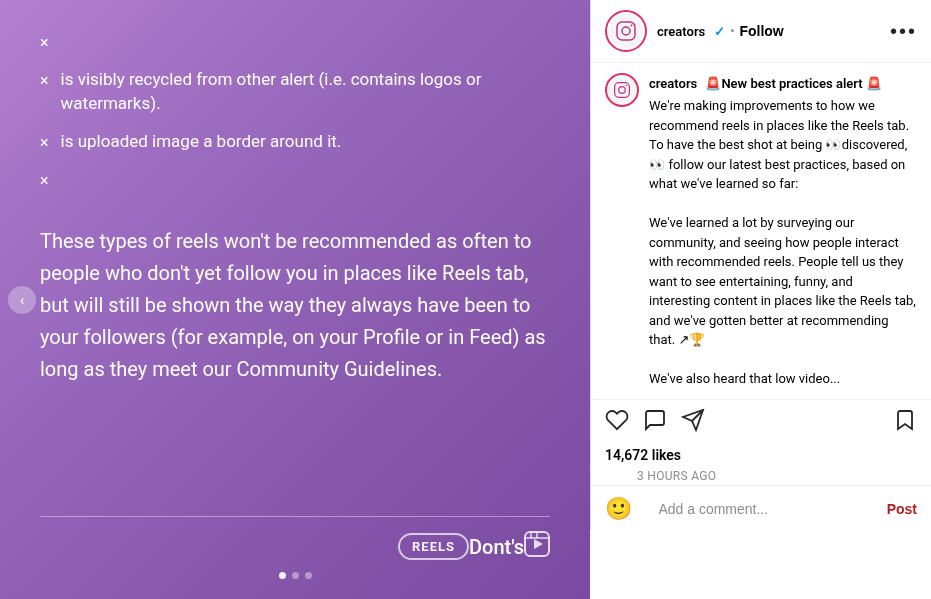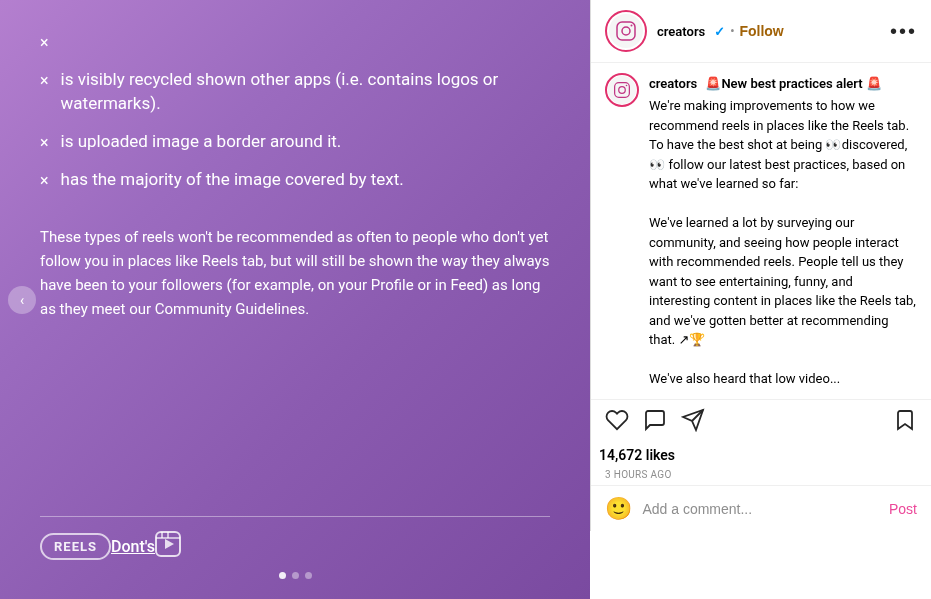--- a/index.html
+++ b/index.html
@@ -51,21 +51,21 @@
 
     .x-mark {
       font-size: 16px;
       margin-right: 12px;
       margin-top: 2px;
       flex-shrink: 0;
       color: white;
     }
 
     .reel-description {
-      font-size: 15px;
+      font-size: 20px;
       color: white;
       line-height: 1.6;
       margin-bottom: 24px;
     }
 
     .nav-arrow {
       position: absolute;
       left: 8px;
       top: 50%;
       transform: translateY(-50%);
@@ -87,38 +87,37 @@
 
     .divider {
       height: 1px;
       background: rgba(255,255,255,0.4);
       margin-bottom: 14px;
     }
 
     .bottom-bar {
       display: flex;
       align-items: center;
-      justify-content: flex-start;
+      justify-content: flex-end;
     }
 
     .reels-badge {
       border: 2px solid rgba(255,255,255,0.7);
       border-radius: 20px;
       padding: 4px 12px;
       font-size: 13px;
       font-weight: 700;
       color: rgba(255,255,255,0.9);
       letter-spacing: 1px;
     }
 
     .bottom-label {
-      font-size: 16px;
+      font-size: 20px;
       font-weight: 500;
       color: white;
-      text-decoration: underline;
     }
 
     .reel-icon {
       font-size: 22px;
       color: rgba(255,255,255,0.8);
     }
 
     .dots {
       display: flex;
       justify-content: center;
@@ -194,21 +193,21 @@
       color: #0095f6;
       font-size: 13px;
     }
 
     .dot-sep {
       color: #8e8e8e;
       font-size: 12px;
     }
 
     .follow-btn {
-      color: #a16207;
+      color: #000000;
       font-size: 14px;
       font-weight: 600;
       cursor: pointer;
       background: none;
       border: none;
     }
 
     .more-btn {
       font-size: 20px;
       color: #262626;
@@ -286,31 +285,32 @@
     }
 
     .bookmark-icon {
       margin-left: auto;
       font-size: 22px;
       cursor: pointer;
       color: #262626;
     }
 
     .likes-row {
-      padding: 2px 8px 4px;
+      padding: 2px 14px 4px;
       font-size: 14px;
       font-weight: 600;
     }
 
     .time-row {
       padding: 2px 14px 8px;
-      font-size: 10px;
+      font-size: 12px;
       color: #8e8e8e;
       text-transform: uppercase;
       letter-spacing: 0.3px;
+      margin-left: 32px;
     }
 
     
     .comment-row {
       display: flex;
       align-items: center;
       padding: 10px 14px;
       border-top: 1px solid #efefef;
       margin-top: auto;
       gap: 10px;
@@ -321,30 +321,31 @@
       cursor: pointer;
     }
 
     .comment-input {
       flex: 1;
       border: none;
       outline: none;
       font-size: 14px;
       color: #ef4444;
       background: transparent;
+      margin-left: 16px;
     }
 
     .comment-input::placeholder {
       color: #8e8e8e;
     }
 
     .post-btn {
-      color: #ec4899;
-      font-size: 14px;
-      font-weight: 400;
+      color: #b91c1c;
+      font-size: 14px;
+      font-weight: 700;
       cursor: pointer;
       background: none;
       border: none;
     }
 
     .scroll-content {
       flex: 1;
       overflow-y: auto;
       padding: 0;
     }
@@ -359,29 +360,28 @@
 <div class="left-panel">
   <div class="nav-arrow">‹</div>
 
 
   <ul class="reel-list">
     <li>
       <span class="x-mark">×</span>
     </li>
     <li>
       <span class="x-mark">×</span>
-      <span>is visibly recycled shown other apps (i.e. contains logos or watermarks).</span>
+      <span>is visibly recycled from other alert (i.e. contains logos or watermarks).</span>
     </li>
     <li>
       <span class="x-mark">×</span>
       <span>is uploaded image a border around it.</span>
     </li>
     <li>
       <span class="x-mark">×</span>
-      <span>has the majority of the image covered by text.</span>
     </li>
   </ul>
 
   <div class="reel-description">These types of reels won't be recommended as often to people who don't yet follow you in places like Reels tab, but will still be shown the way they always have been to your followers (for example, on your Profile or in Feed) as long as they meet our Community Guidelines.</div>
 
   <div class="bottom-section">
     <div class="divider"></div>
     <div class="bottom-bar">
       <div class="reels-badge">REELS</div>
       <div class="bottom-label">Dont's</div>

